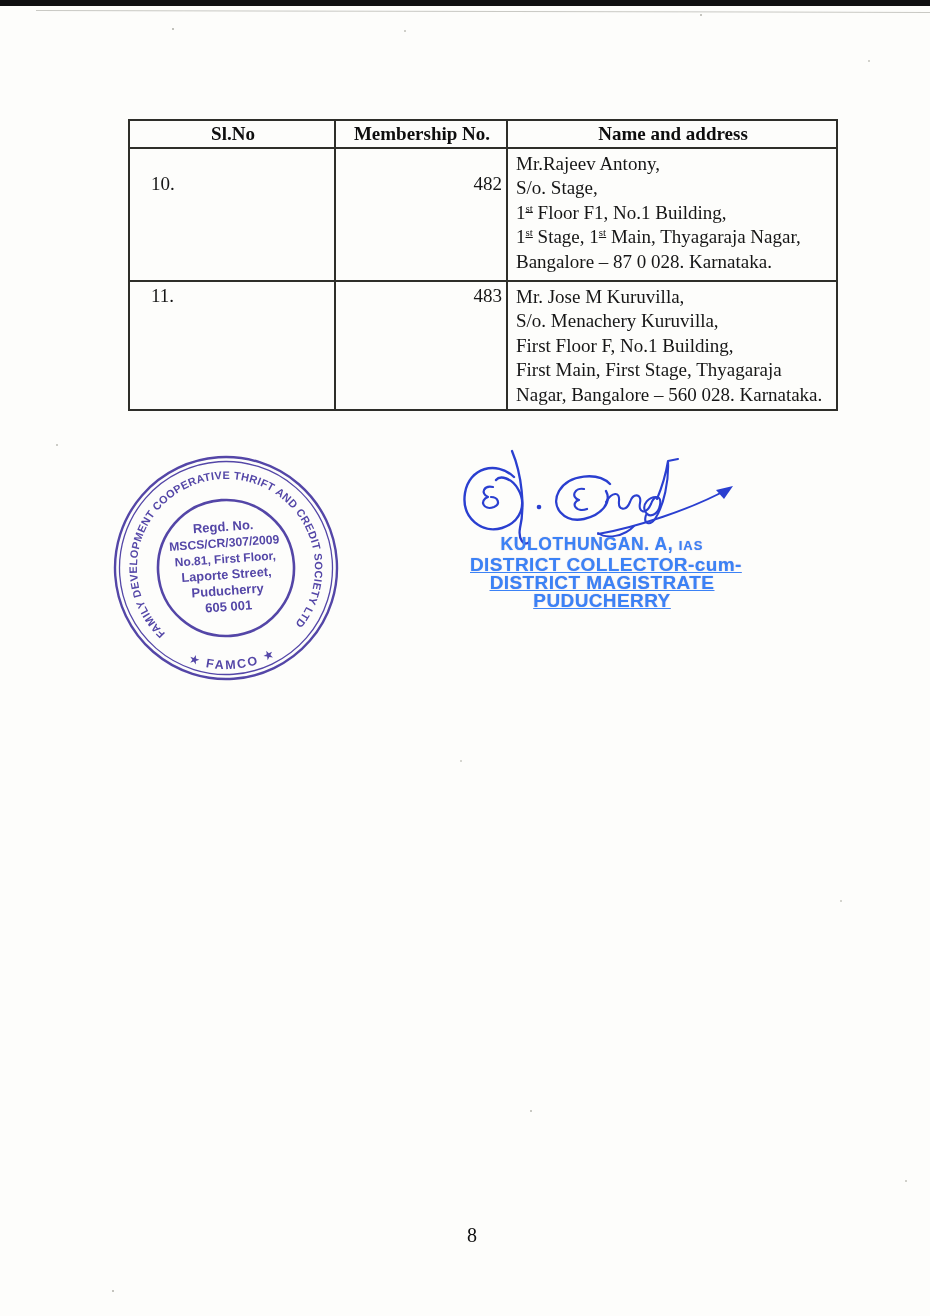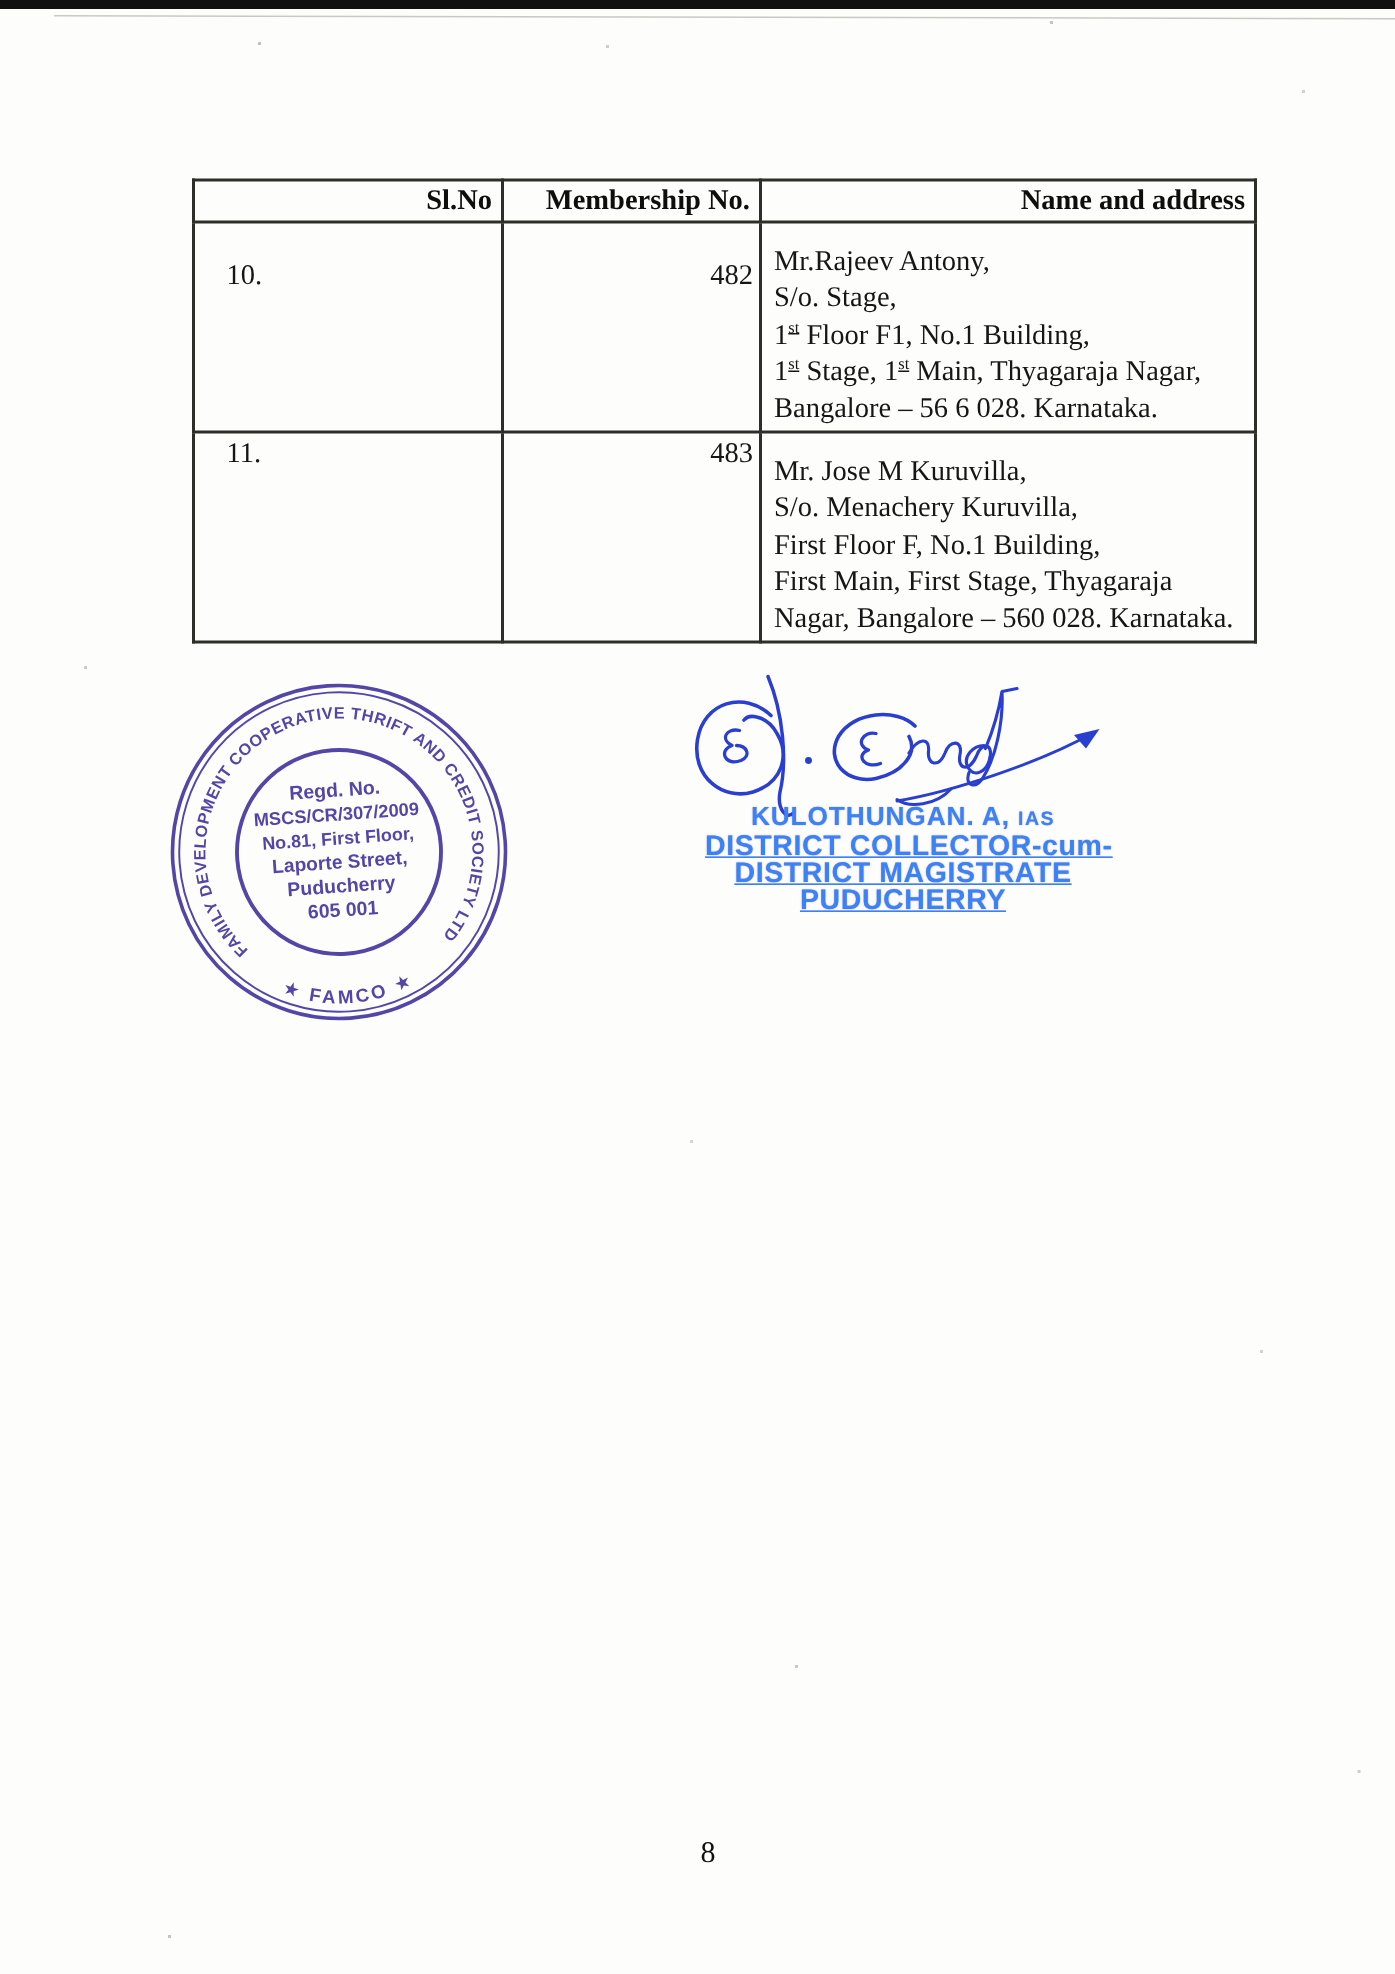--- a/index.html
+++ b/index.html
@@ -21,27 +21,27 @@
   
   .member-table{
     position:absolute;left:128px;top:119px;
     border-collapse:collapse;
     table-layout:fixed;
     width:708px;
     background:transparent;
   }
   .member-table, .member-table th, .member-table td{border:2px solid #2e2e29;}
   .member-table th{
-    font-size:19px;font-weight:bold;text-align:right;color:#0e0e0e;
+    font-size:19px;font-weight:bold;text-align:center;color:#0e0e0e;
     padding:1px 6px 2px 8px;height:23px;vertical-align:middle;white-space:nowrap;
   }
   .member-table td{vertical-align:top;font-size:19px;}
   .col-sl{padding:3px 4px 2px 21px;}
   .col-no{text-align:right;padding:3px 4px 2px 4px;}
-  .col-addr{padding:14px 6px 2px 8px;}
+  .col-addr{padding:3px 6px 2px 8px;}
   .addr-line{line-height:24.4px;white-space:nowrap;}
   .addr-line sup{font-size:11px;line-height:0;vertical-align:super;text-decoration:underline;}
   .member-table tbody tr:nth-child(1){height:133px;}
   .member-table tbody tr:nth-child(2){height:125px;}
   .member-table tbody tr:nth-child(1) .col-sl,
   .member-table tbody tr:nth-child(1) .col-no{padding-top:24px;}
   
   .seal{position:absolute;left:108px;top:450px;width:236px;height:236px;opacity:.96;}
   
   .signature{position:absolute;left:452px;top:447px;width:312px;height:112px;}
@@ -83,21 +83,21 @@
     </thead>
     <tbody>
         <tr>
           <td class="col-sl">10.</td>
           <td class="col-no">482</td>
           <td class="col-addr">
             <div class="addr-line">Mr.Rajeev Antony,</div>
             <div class="addr-line">S/o. Stage,</div>
             <div class="addr-line">1<sup>st</sup> Floor F1, No.1 Building,</div>
             <div class="addr-line">1<sup>st</sup> Stage, 1<sup>st</sup> Main, Thyagaraja Nagar,</div>
-            <div class="addr-line">Bangalore – 56 6 028. Karnataka.</div>
+            <div class="addr-line">Bangalore – 87 0 028. Karnataka.</div>
           </td>
         </tr>
         <tr>
           <td class="col-sl">11.</td>
           <td class="col-no">483</td>
           <td class="col-addr">
             <div class="addr-line">Mr. Jose M Kuruvilla,</div>
             <div class="addr-line">S/o. Menachery Kuruvilla,</div>
             <div class="addr-line">First Floor F, No.1 Building,</div>
             <div class="addr-line">First Main, First Stage, Thyagaraja</div>

